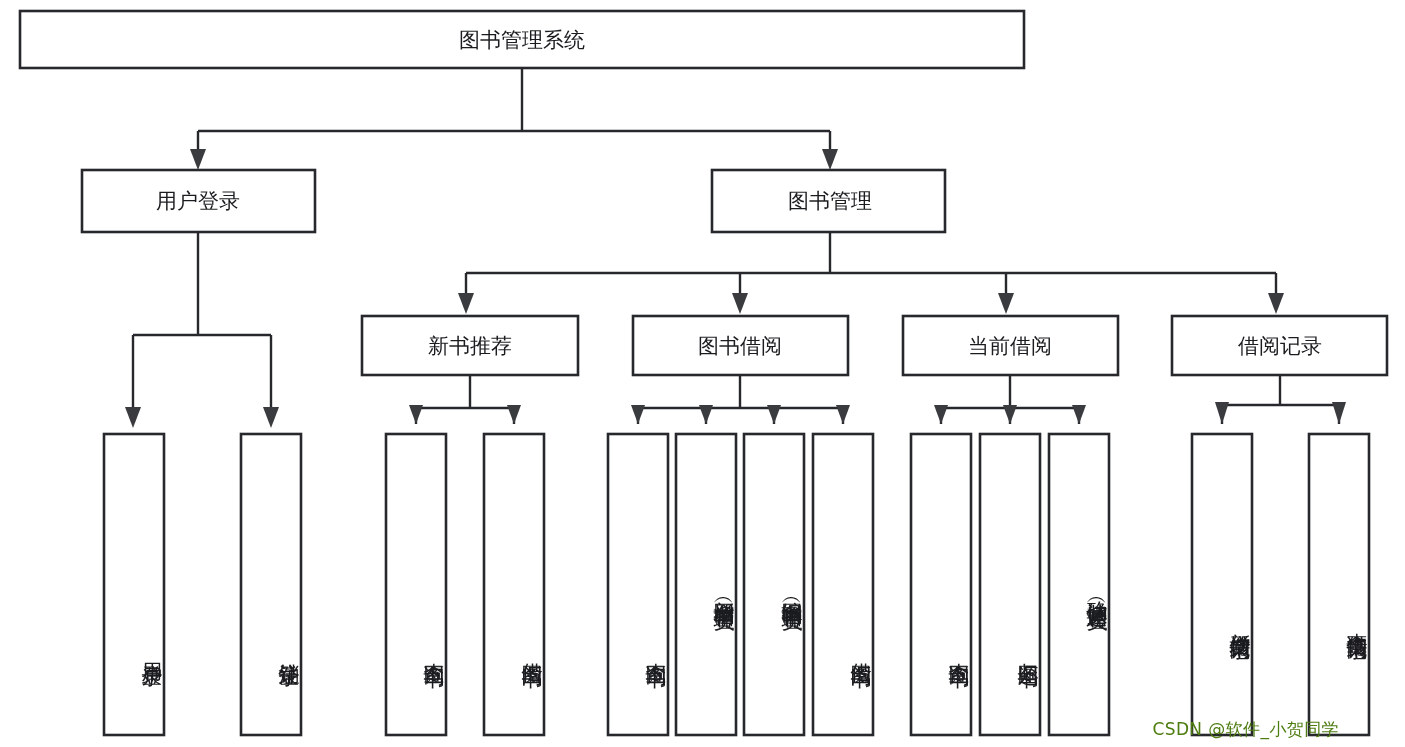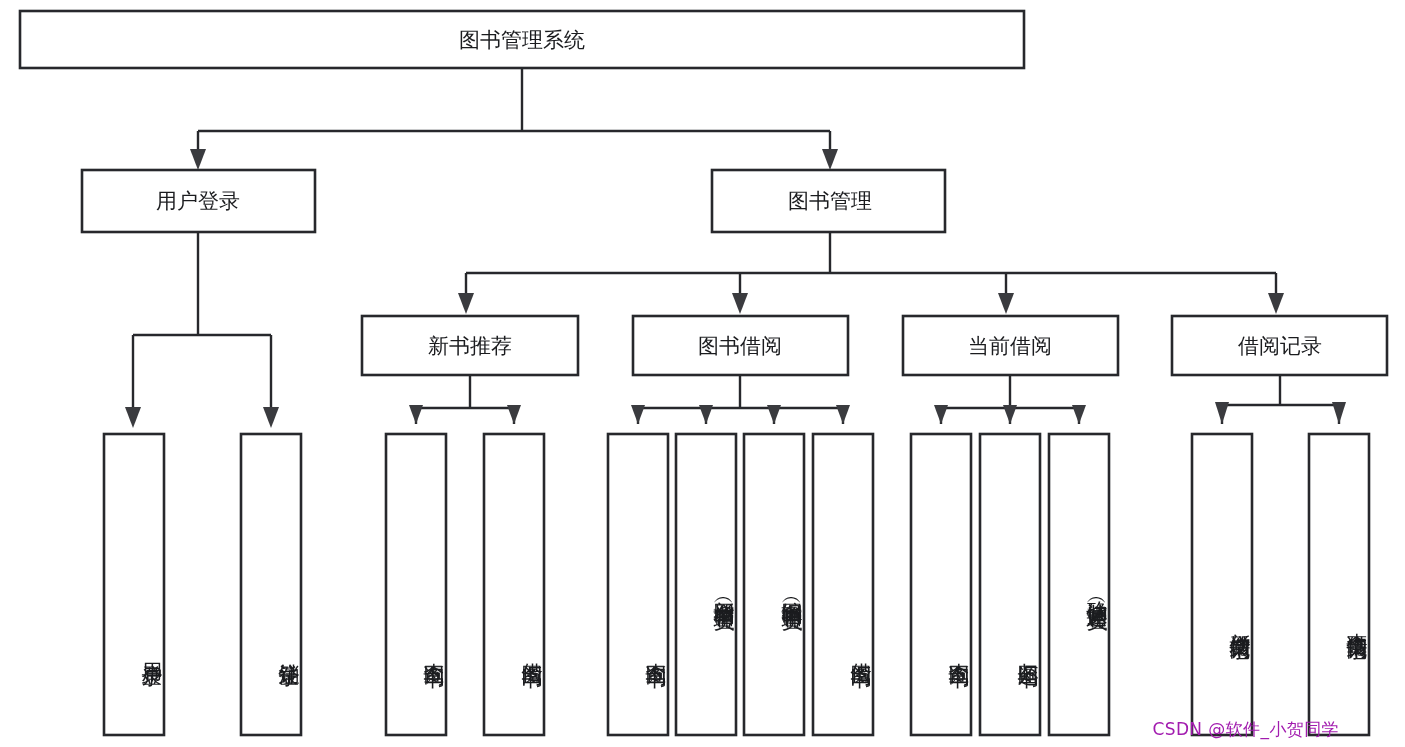--- a/index.html
+++ b/index.html
@@ -65,21 +65,21 @@
     align-items: flex-start;
     justify-content: center;
     pointer-events: none;
   }
   .watermark {
     position: absolute;
     right: 8px;
     bottom: 6px;
     font-family: "DejaVu Sans", "Liberation Sans", sans-serif;
     font-size: 17px;
-    color: #a21caf;
+    color: #4d7c0f;
     letter-spacing: 0.4px;
     white-space: nowrap;
   }
 </style>
 </head>
 <body>
 
 <div id="diagram-root">
 
   <svg id="flowchart" viewBox="0 0 1405 747">

